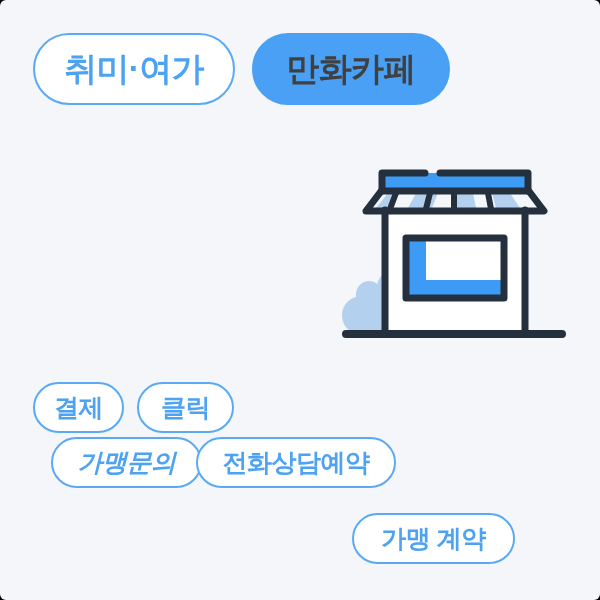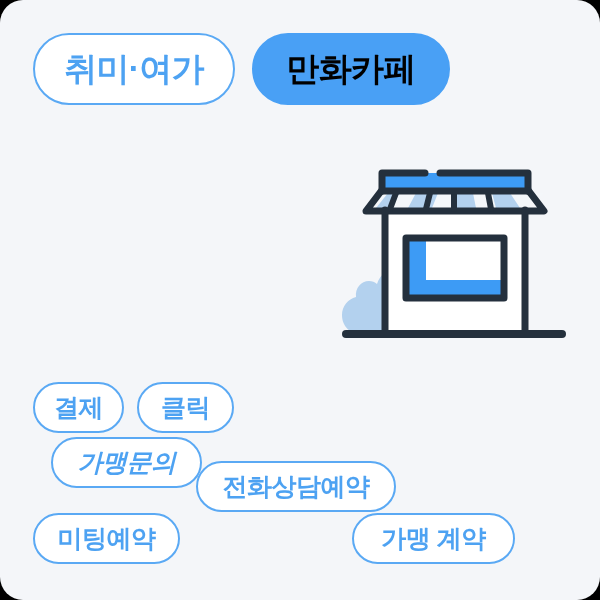--- a/index.html
+++ b/index.html
@@ -14,21 +14,21 @@
     overflow: hidden;
     font-family: "Liberation Sans", "DejaVu Sans", sans-serif;
   }
 
   #card {
     position: relative;
     width: 600px;
     height: 600px;
     box-sizing: border-box;
     background: #f4f6f9;
-    border-radius: 23px;
+    border-radius: 6px;
     overflow: hidden;
   }
 
   
   .pill {
     position: absolute;
     display: flex;
     align-items: center;
     justify-content: center;
     box-sizing: border-box;
@@ -37,21 +37,21 @@
     letter-spacing: -0.02em;
   }
   .pill.outline {
     background: #ffffff;
     border: 2.2px solid #5aa9f4;
     color: #4da2f2;
   }
   .pill.filled {
     background: #49a0f5;
     border: 2.2px solid #49a0f5;
-    color: #000000;
+    color: #404040;
   }
 
   
   .pill-head {
     height: 72px;
     font-size: 33px;
     font-weight: 700;
     top: 33px;
   }
   #tag-hobby   { left: 33px;  width: 202px; }
@@ -63,21 +63,21 @@
     font-size: 25px;
     font-weight: 700;
   }
   .row1 { top: 362px; margin-top: 20px; }
   .row2 { top: 437px; }
   .row3 { top: 513px; }
 
   #tag-pay      { left: 33px;  width: 91px;  }
   #tag-click    { left: 137px; width: 97px; font-family: Liberation Mono, monospace;  }
   #tag-inquiry  { left: 51px;  width: 151px; font-style: italic; }
-  #tag-phone    { left: 196px; width: 200px; margin-top: 24px; }
+  #tag-phone    { left: 196px; width: 200px; }
   #tag-meeting  { left: 33px;  width: 147px; }
   #tag-facetoface { left: 192px; width: 148px; }
   #tag-contract { left: 352px; width: 163px; align-items: center; }
 
   
   #storefront {
     position: absolute;
     left: 330px;
     top: 160px;
     width: 240px;
@@ -163,22 +163,19 @@
   </div>
 
   <div class="pill outline pill-tag row2" id="tag-inquiry">
     <span>가맹문의</span>
   </div>
 
   <div class="pill outline pill-tag row2" id="tag-phone">
     <span>전화상담예약</span>
   </div>
 
-  <div class="pill outline pill-tag row3" id="tag-meeting">
-    <span>미팅예약</span>
-  </div>
 
 
   <div class="pill outline pill-tag row3" id="tag-contract">
     <span>가맹 계약</span>
   </div>
 
 </div>
 
 </body></html>

